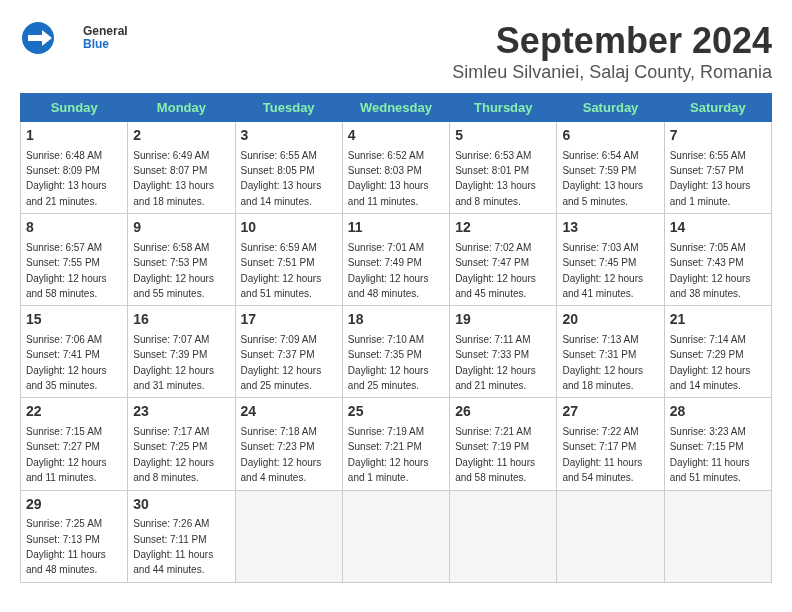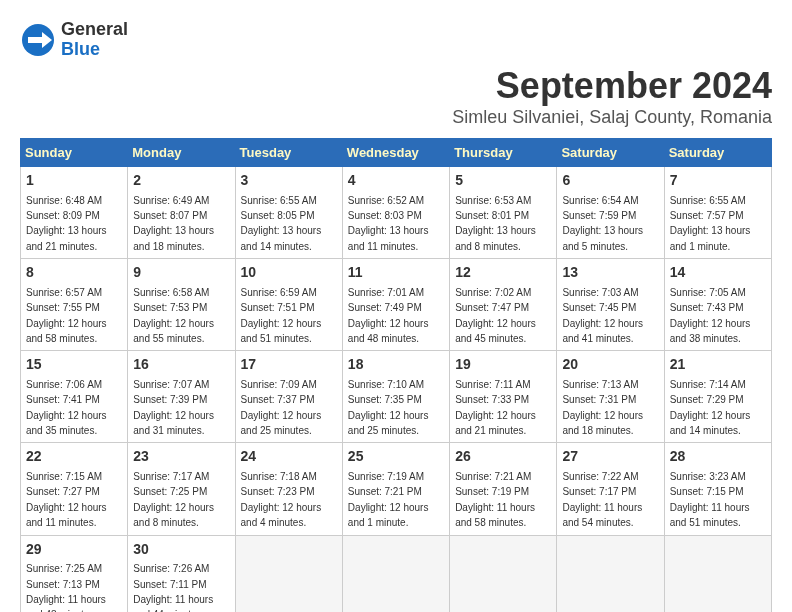--- a/index.html
+++ b/index.html
@@ -15,53 +15,53 @@
       justify-content: space-between;
       align-items: flex-start;
       margin-bottom: 10px;
     }
     .logo {
       display: flex;
       align-items: center;
       gap: 5px;
     }
     .logo-text {
-      font-size: 18px;
+      font-size: 12px;
       font-weight: bold;
       line-height: 1.1;
+      margin-left: 22px;
     }
     .logo-general { color: #333; }
     .logo-blue { color: #1a6fc4; }
     .logo-icon {
       width: 36px;
       height: 36px;
     }
     .title-block {
       text-align: right;
     }
     .month-title {
       font-size: 36px;
       font-weight: bold;
       color: #333;
-      margin-top: 45px;
     }
     .location {
       font-size: 18px;
       color: #555;
     }
     table {
       width: 100%;
       border-collapse: collapse;
       font-size: 11px;
     }
     thead th {
       background-color: #2b6cb8;
-      color: #fef9c3;
+      color: #86efac;
       padding: 6px 4px;
-      text-align: left;
+      text-align: center;
       font-size: 13px;
       font-weight: bold;
       border: 1px solid #2b6cb8;
     }
     td {
       vertical-align: top;
       padding: 4px 5px;
       border: 1px solid #ccc;
       width: 14.28%;
       height: 80px;

